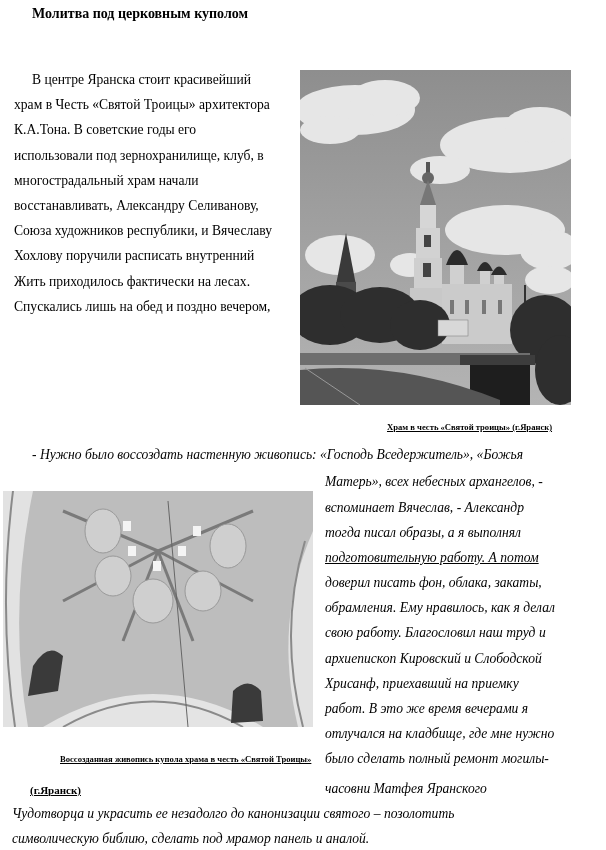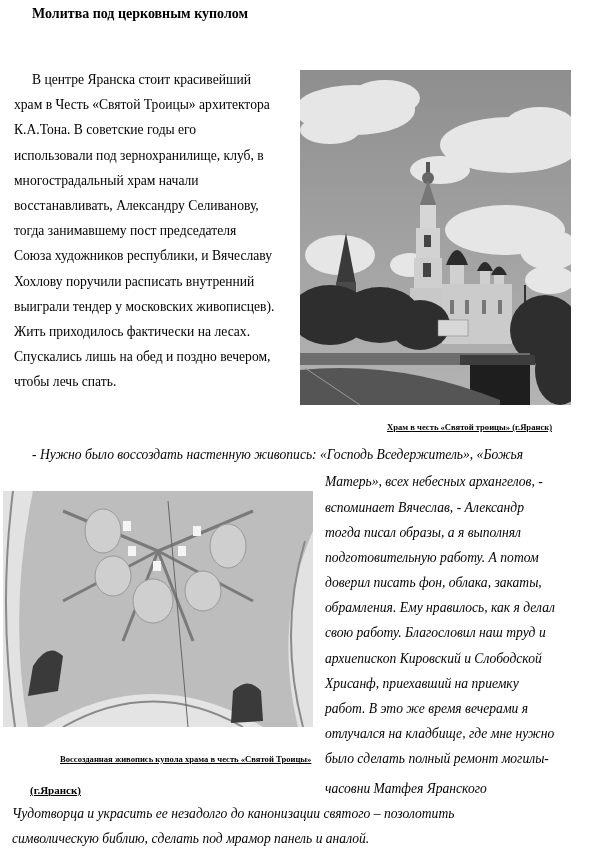--- a/index.html
+++ b/index.html
@@ -42,27 +42,24 @@
 
 <div class="title">Молитва под церковным куполом</div>
 
 <div class="para1">
   <span class="line indent">В центре Яранска стоит красивейший</span>
   <span class="line">храм в Честь «Святой Троицы» архитектора</span>
   <span class="line">К.А.Тона. В советские годы его</span>
   <span class="line">использовали под зернохранилище, клуб, в</span>
   <span class="line">многострадальный храм начали</span>
   <span class="line">восстанавливать, Александру Селиванову,</span>
-  <span class="line">тогда занимавшему пост председателя</span>
   <span class="line">Союза художников республики, и Вячеславу</span>
   <span class="line">Хохлову поручили расписать внутренний</span>
-  <span class="line">выиграли тендер у московских живописцев).</span>
   <span class="line">Жить приходилось фактически на лесах.</span>
   <span class="line">Спускались лишь на обед и поздно вечером,</span>
-  <span class="line">чтобы лечь спать.</span>
 </div>
 
 <div class="photo1" title="Храм Святой Троицы, Яранск — колокольня и купола на фоне облачного неба">
   <svg width="271" height="335" viewBox="0 0 271 335">
     <defs>
       <linearGradient id="sky" x1="0" y1="0" x2="0" y2="1">
         <stop offset="0" stop-color="#8e8e8e"></stop>
         <stop offset="1" stop-color="#b4b4b4"></stop>
       </linearGradient>
     </defs>
@@ -131,21 +128,21 @@
     <path d="M0,300 Q100,290 200,330 L200,335 L0,335 Z" fill="#555"></path>
     <line x1="5" y1="298" x2="60" y2="335" stroke="#999" stroke-width="1"></line>
   </svg>
 </div>
 <div class="caption1">Храм в честь «Святой троицы» (г.Яранск)</div>
 
 <div class="it" style="left:32px; top:447px;">- Нужно было воссоздать настенную живопись: «Господь Вседержитель», «Божья</div>
 <div class="it" style="left:325px; top:474px;">Матерь»,  всех небесных архангелов,  -</div>
 <div class="it" style="left:325px; top:500px;">вспоминает Вячеслав, - Александр</div>
 <div class="it" style="left:325px; top:525px;">тогда  писал образы, а я выполнял</div>
-<div class="it" style="left:325px; top:550px;">подготовительную работу. А потом</div>
+<div class="it" style="left:325px; top:550px;text-decoration:underline;">подготовительную работу. А потом</div>
 <div class="it" style="left:325px; top:575px;">доверил писать фон, облака, закаты,</div>
 <div class="it" style="left:325px; top:600px;">обрамления. Ему нравилось, как я делал</div>
 <div class="it" style="left:325px; top:625px;">свою работу. Благословил наш труд и</div>
 <div class="it" style="left:325px; top:651px;">архиепископ Кировский и Слободской</div>
 <div class="it" style="left:325px; top:676px;">Хрисанф, приехавший на приемку</div>
 <div class="it" style="left:325px; top:701px;">работ. В это же время вечерами я</div>
 <div class="it" style="left:325px; top:726px;">отлучался на кладбище, где мне нужно</div>
 <div class="it" style="left:325px; top:751px;">было сделать полный ремонт могилы-</div>
 <div class="it" style="left:325px; top:781px;">часовни Матфея Яранского</div>
 <div class="it" style="left:12px; top:806px;">Чудотворца и украсить ее незадолго до  канонизации святого  – позолотить</div>

